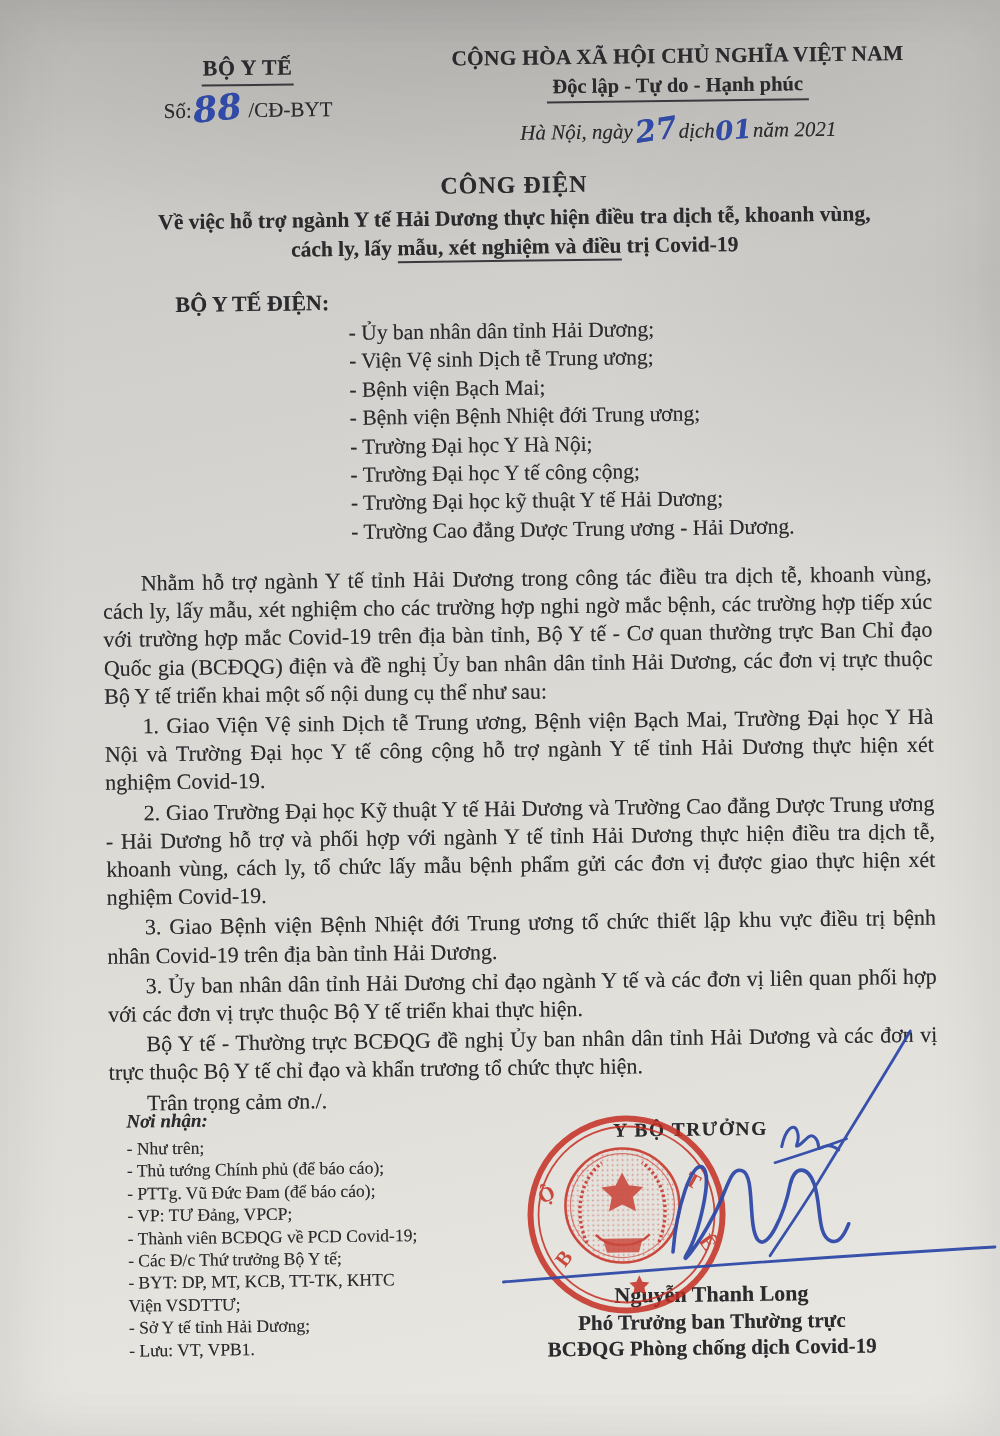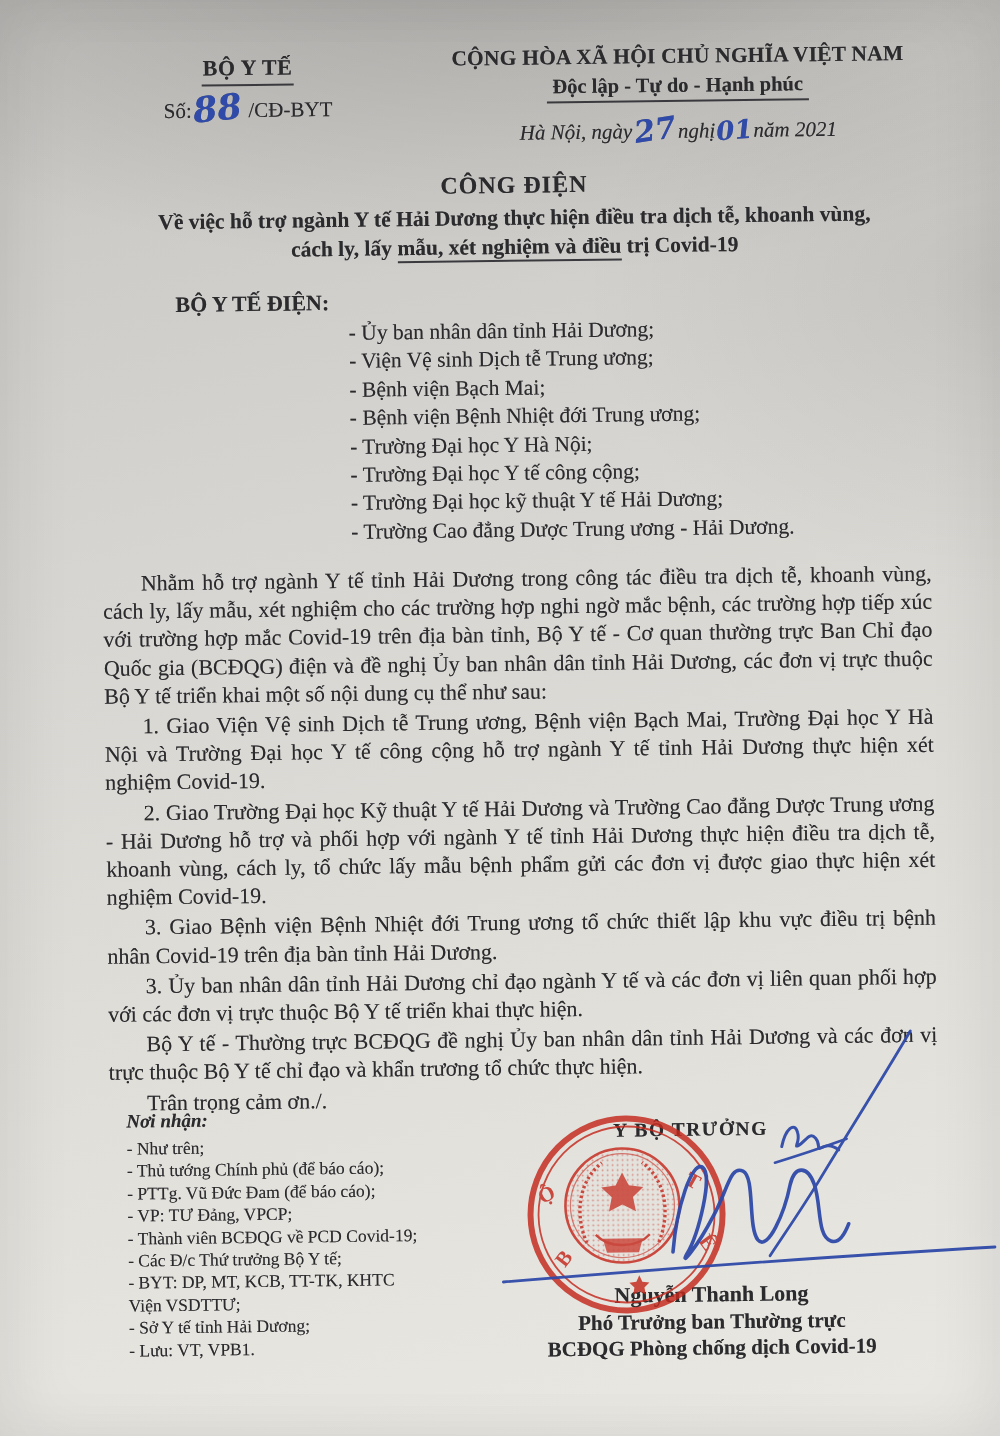--- a/index.html
+++ b/index.html
@@ -64,21 +64,21 @@
 
     <div class="abs hleft">
       <div class="org b txt">BỘ Y TẾ</div>
       <div class="org-rule"></div>
       <div class="so-line txt"><span>Số:</span><span class="hand so-num">88</span><span>/CĐ-BYT</span></div>
     </div>
 
     <div class="abs hright">
       <div class="national b txt">CỘNG HÒA XÃ HỘI CHỦ NGHĨA VIỆT NAM</div>
       <div><span class="motto b txt">Độc lập - Tự do - Hạnh phúc</span></div>
-      <div class="dateline txt"><span>Hà Nội, ngày</span><span class="hand d-day">27</span><span>nghị</span><span class="hand d-month">01</span><span>năm 2021</span></div>
+      <div class="dateline txt"><span>Hà Nội, ngày</span><span class="hand d-day">27</span><span>dịch</span><span class="hand d-month">01</span><span>năm 2021</span></div>
     </div>
 
     <div class="abs titleblock">
       <div class="title b txt">CÔNG ĐIỆN</div>
       <div class="subtitle b txt">
         <div>Về việc hỗ trợ ngành Y tế Hải Dương thực hiện điều tra dịch tễ, khoanh vùng,</div>
         <div><span>cách ly, lấy </span><span class="u-part">mẫu, xét nghiệm và điều</span><span> trị Covid-19</span></div>
       </div>
     </div>
 

